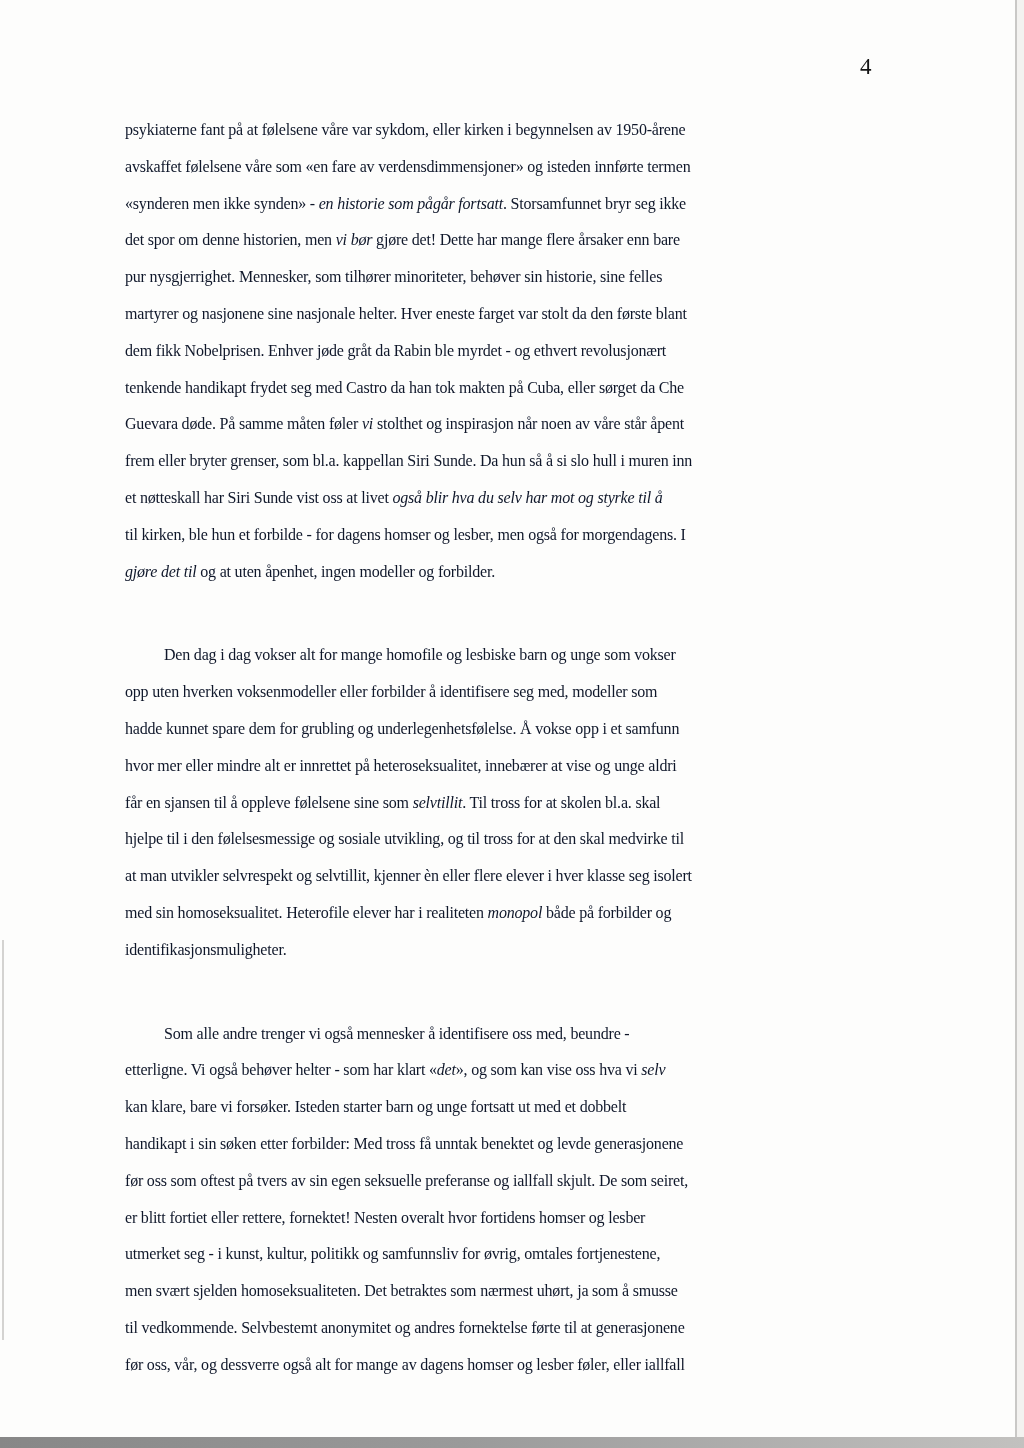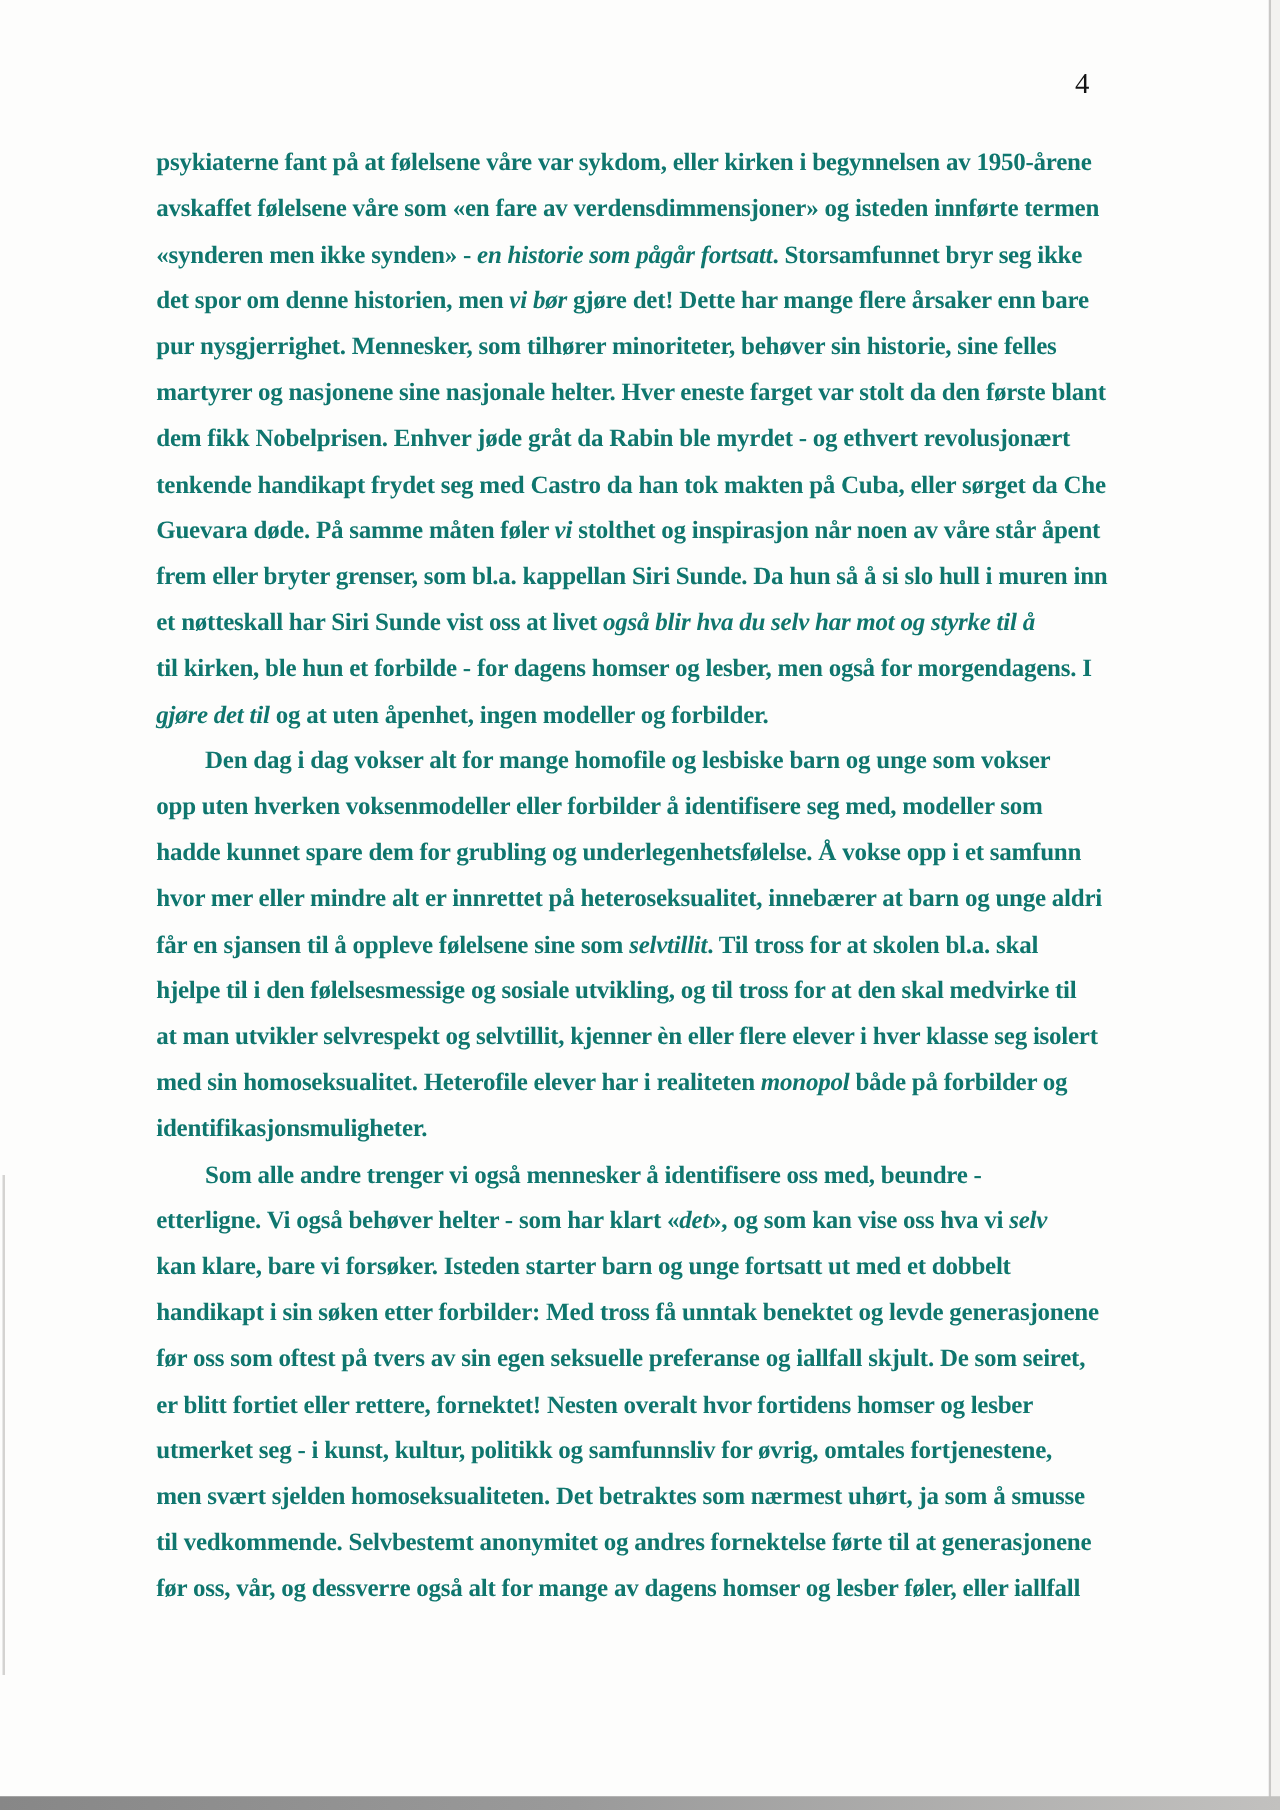--- a/index.html
+++ b/index.html
@@ -26,29 +26,29 @@
     font-size: 23px;
     color: #141414;
   }
   .doc-body {
     position: absolute;
     left: 125px;
     top: 112px;
     width: 830px;
   }
   .text-line {
-    font-size: 20px;
+    font-size: 16px;
     line-height: 36.8px;
     letter-spacing: -0.2px;
     white-space: nowrap;
-    color: #0f766e;
-    font-weight: bold;
+    color: #0f172a;
   }
   .text-line.indented {
     padding-left: 39px;
+    margin-top: 47px;
   }
   .em {
     font-style: italic;
     text-align: right;
   }
   
   .scan-edge-right-line {
     position: absolute;
     left: 1015px;
     top: 0;
@@ -96,21 +96,21 @@
       <div class="text-line"><span>dem fikk Nobelprisen. Enhver jøde gråt da Rabin ble myrdet - og ethvert revolusjonært</span></div>
       <div class="text-line"><span>tenkende handikapt frydet seg med Castro da han tok makten på Cuba, eller sørget da Che</span></div>
       <div class="text-line"><span>Guevara døde. På samme måten føler </span><span class="em">vi</span><span> stolthet og inspirasjon når noen av våre står åpent</span></div>
       <div class="text-line"><span>frem eller bryter grenser, som bl.a. kappellan Siri Sunde. Da hun så å si slo hull i muren inn</span></div>
       <div class="text-line"><span>et nøtteskall har Siri Sunde vist oss at livet </span><span class="em">også blir hva du selv har mot og styrke til å</span></div>
       <div class="text-line"><span>til kirken, ble hun et forbilde - for dagens homser og lesber, men også for morgendagens. I</span></div>
       <div class="text-line"><span class="em">gjøre det til</span><span> og at uten åpenhet, ingen modeller og forbilder.</span></div>
       <div class="text-line indented"><span>Den dag i dag vokser alt for mange homofile og lesbiske barn og unge som vokser</span></div>
       <div class="text-line"><span>opp uten hverken voksenmodeller eller forbilder å identifisere seg med, modeller som</span></div>
       <div class="text-line"><span>hadde kunnet spare dem for grubling og underlegenhetsfølelse. Å vokse opp i et samfunn</span></div>
-      <div class="text-line"><span>hvor mer eller mindre alt er innrettet på heteroseksualitet, innebærer at barn og unge aldri</span></div>
+      <div class="text-line"><span>hvor mer eller mindre alt er innrettet på heteroseksualitet, innebærer at vise og unge aldri</span></div>
       <div class="text-line"><span>får en sjansen til å oppleve følelsene sine som </span><span class="em">selvtillit</span><span>. Til tross for at skolen bl.a. skal</span></div>
       <div class="text-line"><span>hjelpe til i den følelsesmessige og sosiale utvikling, og til tross for at den skal medvirke til</span></div>
       <div class="text-line"><span>at man utvikler selvrespekt og selvtillit, kjenner èn eller flere elever i hver klasse seg isolert</span></div>
       <div class="text-line"><span>med sin homoseksualitet. Heterofile elever har i realiteten </span><span class="em">monopol</span><span> både på forbilder og</span></div>
       <div class="text-line"><span>identifikasjonsmuligheter.</span></div>
       <div class="text-line indented"><span>Som alle andre trenger vi også mennesker å identifisere oss med, beundre -</span></div>
       <div class="text-line"><span>etterligne. Vi også behøver helter - som har klart «</span><span class="em">det</span><span>», og som kan vise oss hva vi </span><span class="em">selv</span></div>
       <div class="text-line"><span>kan klare, bare vi forsøker. Isteden starter barn og unge fortsatt ut med et dobbelt</span></div>
       <div class="text-line"><span>handikapt i sin søken etter forbilder: Med tross få unntak benektet og levde generasjonene</span></div>
       <div class="text-line"><span>før oss som oftest på tvers av sin egen seksuelle preferanse og iallfall skjult. De som seiret,</span></div>

